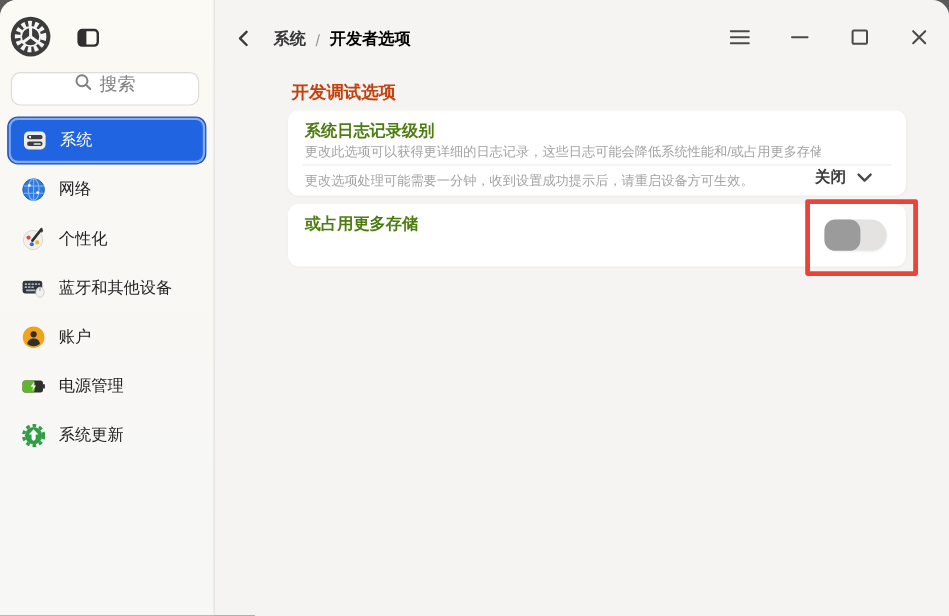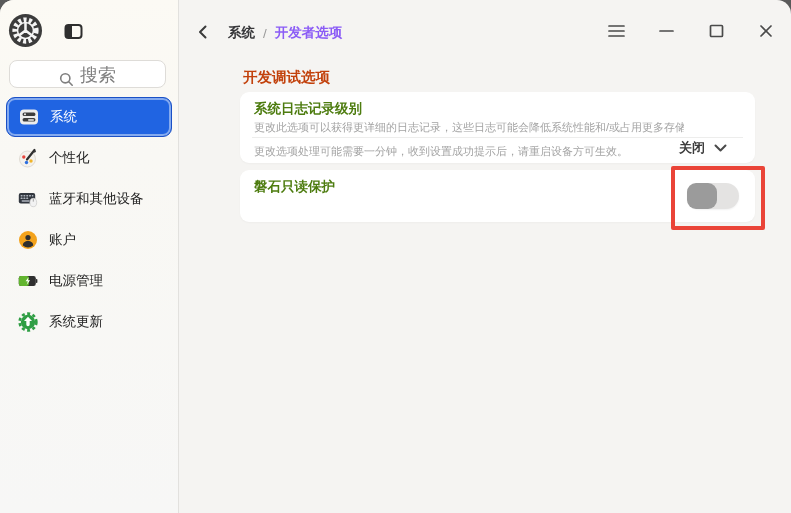--- a/index.html
+++ b/index.html
@@ -22,22 +22,22 @@
     position:absolute; left:0; top:0; width:179px; height:513px;
     background:linear-gradient(180deg,#fcfaf4 0%,#f9f8f4 30%,#f7f7f6 100%);
     border-right:1px solid #e2e1de;
   }
   .sidebar-header { position:relative; height:56px; }
   .logo { position:absolute; left:8px; top:13px; width:35px; height:35px; }
   .panel-toggle { position:absolute; left:64px; top:22px; width:19px; height:19px; cursor:pointer; }
   .search-box {
     position:absolute; left:9px; top:60px; width:157px; height:28px;
     background:#ffffff; border:1px solid #dedcd8; border-radius:8px;
-    display:flex; align-items:flex-end; justify-content:center; gap:6px;
-    color:#7f7f7f; font-size:18px; cursor:text;
+    display:flex; align-items:flex-start; justify-content:center; gap:6px;
+    color:#7f7f7f; font-size:15px; cursor:text;
   }
   .nav { position:absolute; left:6px; top:97px; width:166px; }
   .nav-item {
     height:40px; margin-bottom:1px; border-radius:9px;
     display:flex; align-items:center; gap:11px; padding:0 12px;
     font-size:13.5px; color:#232323; cursor:pointer;
   }
   .nav-item.selected {
     background:#2064e2;
     color:#ffffff;
@@ -48,21 +48,21 @@
 
   
   .main { position:absolute; left:180px; top:0; width:611px; height:513px; }
   .back-btn { position:absolute; left:14px; top:23px; width:18px; height:18px; cursor:pointer; }
   .breadcrumb {
     position:absolute; left:48px; top:24px;
     font-size:13.5px; font-weight:700; display:flex; gap:8px; align-items:center;
   }
   .crumb-parent { color:#37373a; cursor:pointer; }
   .crumb-sep { color:#9a9a9a; font-weight:400; }
-  .crumb-current { color:#8b5cf6; cursor:default; }
+  .crumb-current { color:#000000; cursor:default; }
   .win-controls {
     position:absolute; right:8px; top:20px;
     display:flex; align-items:center; gap:28px; padding-right:6px;
   }
   .wc-btn { width:22px; height:22px; display:flex; align-items:center; justify-content:center; cursor:pointer; }
 
   
   .section-title {
     position:absolute; left:63px; top:68px;
     font-size:14.5px; font-weight:700; color:#c2410c;
@@ -138,20 +138,31 @@
         <svg class="nav-icon" viewBox="0 0 20 20">
           <rect x="1" y="2.5" width="18" height="15" rx="4" fill="#ececec"></rect>
           <rect x="3.6" y="5.4" width="12.8" height="3.6" rx="1.6" fill="#3d3d3d"></rect>
           <rect x="3.6" y="11" width="12.8" height="3.6" rx="1.6" fill="#3d3d3d"></rect>
           <circle cx="6" cy="7.2" r="1" fill="#ececec"></circle>
           <rect x="9" y="12.3" width="6" height="1.4" rx="0.7" fill="#ececec"></rect>
         </svg>
         <span>系统</span>
       </div>
 
+      <div class="nav-item">
+        <svg class="nav-icon" viewBox="0 0 20 20">
+          <circle cx="10" cy="10" r="9" fill="#2e7bdf"></circle>
+          <circle cx="10" cy="10" r="9" fill="none" stroke="#1c5fc0" stroke-width="0.8"></circle>
+          <path d="M10 1 v18 M1.5 7 h17 M1.5 13 h17" stroke="#8db9f2" stroke-width="0.9" fill="none"></path>
+          <ellipse cx="10" cy="10" rx="4.5" ry="9" fill="none" stroke="#8db9f2" stroke-width="0.9"></ellipse>
+          <circle cx="6.5" cy="6.5" r="1.1" fill="#ffffff"></circle>
+          <circle cx="13.5" cy="12.5" r="1.1" fill="#ffffff"></circle>
+        </svg>
+        <span>网络</span>
+      </div>
 
       <div class="nav-item">
         <svg class="nav-icon" viewBox="0 0 20 20">
           <circle cx="9.5" cy="11" r="8" fill="#f4f1ec" stroke="#d9d4cc" stroke-width="0.8"></circle>
           <circle cx="5.8" cy="9" r="1.7" fill="#e8453c"></circle>
           <circle cx="8.5" cy="14.5" r="1.7" fill="#2d6fe0"></circle>
           <circle cx="13" cy="13" r="1.7" fill="#f0b429"></circle>
           <path d="M16.5 2 L9 11.5" stroke="#2f2f2f" stroke-width="2.2" stroke-linecap="round"></path>
           <path d="M16.1 1.6 l2 1.6 -1.6 2 z" fill="#2f2f2f"></path>
         </svg>
@@ -257,21 +268,21 @@
             <path d="M1.5 1.5 L6.5 6.5 L11.5 1.5" fill="none" stroke="#4a4a4a" stroke-width="2" stroke-linecap="round" stroke-linejoin="round"></path>
           </svg>
         </div>
       </div>
       <div class="card-divider"></div>
       <div class="card-footnote">更改选项处理可能需要一分钟，收到设置成功提示后，请重启设备方可生效。</div>
     </div>
 
     <div class="card card2">
       <div class="card-row">
-        <div class="card-title">磐石只读保护</div>
+        <div class="card-title">或占用更多存储</div>
         <div class="toggle">
           <div class="toggle-knob"></div>
         </div>
       </div>
     </div>
 
   </div>
 
   <div class="annotation-box"></div>
 

